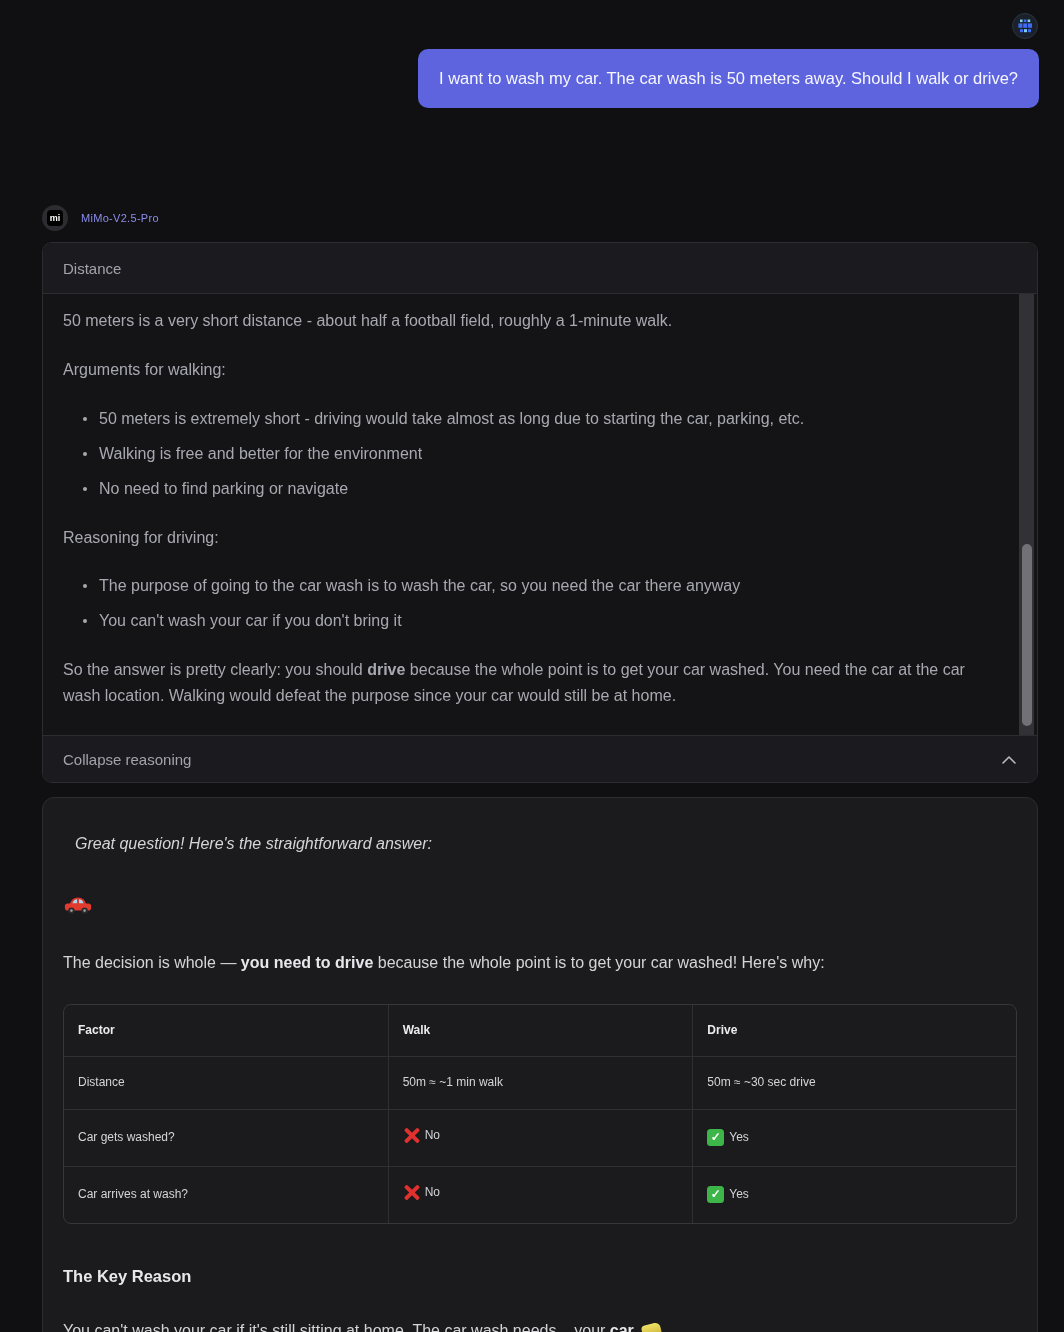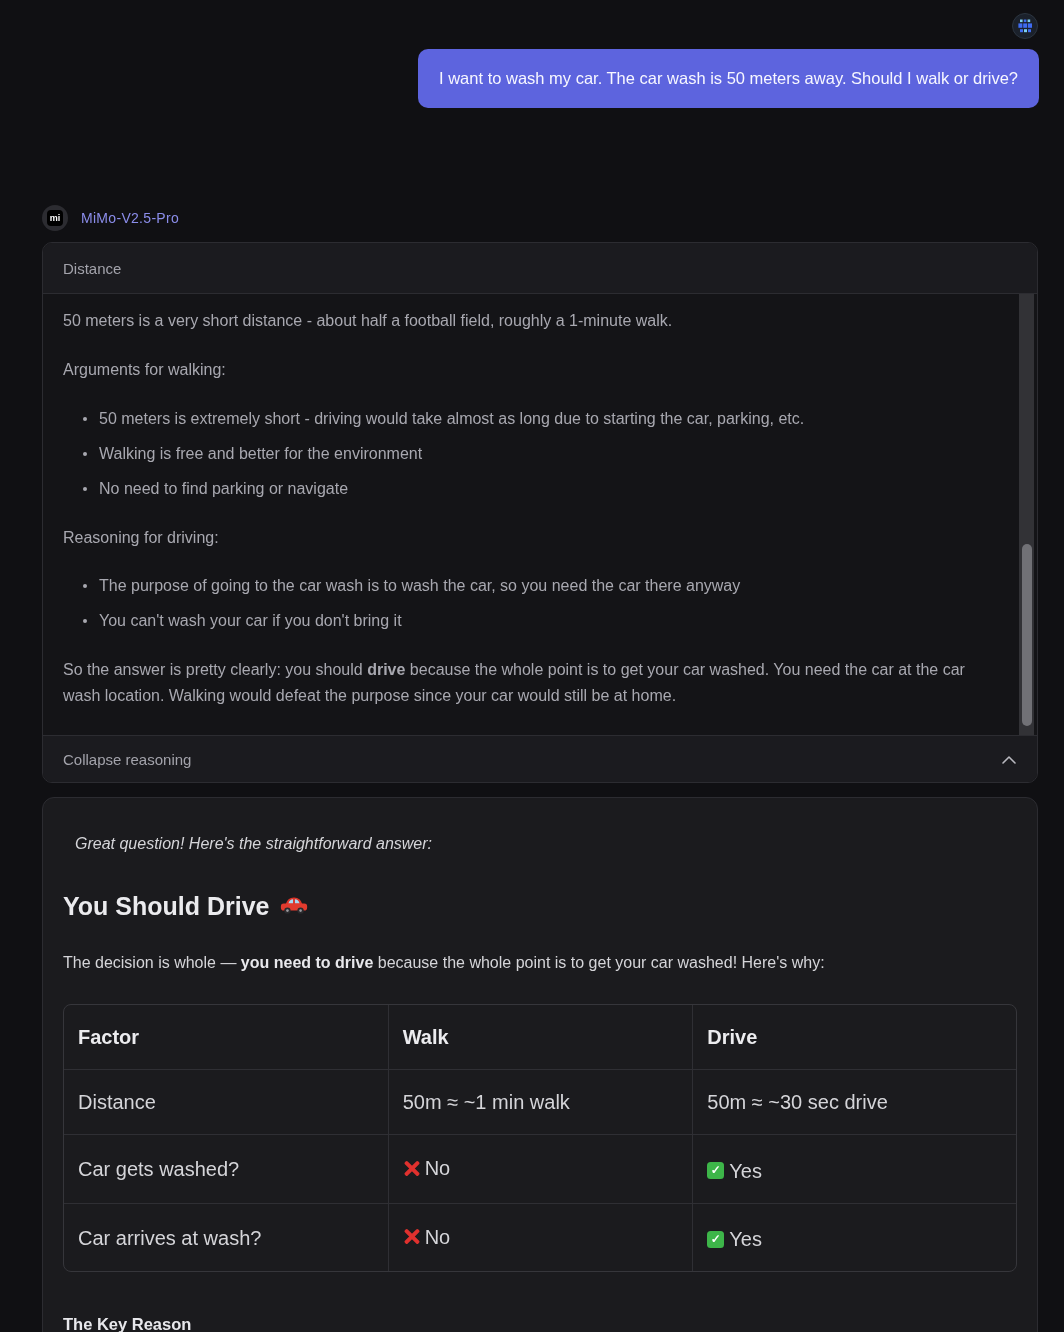--- a/index.html
+++ b/index.html
@@ -17,21 +17,21 @@
   .user-row { position:absolute; top:49px; left:51px; right:25px; display:flex; justify-content:flex-end; }
   .user-bubble {
     background:#5d64de; color:#f7f7ff; border-radius:10px;
     padding:17px 21px; font-size:16.5px; line-height:1.5; max-width:690px;
   }
 
   
   .model-row { position:absolute; top:205px; left:42px; display:flex; align-items:center; gap:13px; }
   .mi-badge { width:26px; height:26px; border-radius:50%; background:#2c2c31; display:flex; align-items:center; justify-content:center; }
   .mi-inner { width:16px; height:16px; border-radius:4px; background:#000000; color:#fff; font-size:9px; font-weight:bold; display:flex; align-items:center; justify-content:center;text-align:center; }
-  .model-name { color:#8b8dea; font-size:14px; letter-spacing:0.3px; }
+  .model-name { color:#8b8dea; font-size:11px; letter-spacing:0.3px; }
 
   
   .reasoning-panel {
     position:absolute; top:242px; left:42px; width:996px;
     border:1px solid #2c2c31; border-radius:10px; overflow:hidden;
     background:#141417;
   }
   .reasoning-header {
     height:51px; background:#1b1b1f; border-bottom:1px solid #2c2c31;
     display:flex; align-items:center; padding:0 20px;
@@ -76,21 +76,21 @@
   .card h2 {
     margin:29px 0 24px 0; font-size:25px; color:#ebebee;
     display:flex; align-items:center; gap:9px;
   }
   .card .decision { margin:0 0 29px 0; }
   .card .decision b, .card .final b { color:#e8e8ec; }
 
   table.compare {
     width:100%; border-collapse:separate; border-spacing:0;
     border:1px solid #36363b; border-radius:8px; overflow:hidden;
-    font-size:20px;
+    font-size:12px;
   }
   table.compare th, table.compare td { text-align:left; padding:16px 14px; font-weight:normal; }
   table.compare th { font-weight:bold; color:#ececef; }
   table.compare td { border-top:1px solid #2f2f34; color:#d5d5d9; }
   table.compare th + th, table.compare td + td { border-left:1px solid #2f2f34; }
   .col-factor { width:34%; } .col-walk { width:32%; } .col-drive { width:34%; }
 
   .cell-flex { display:inline-flex; align-items:center; gap:5px; }
 
   .cross-icon { position:relative; width:17px; height:17px; display:inline-block; flex:none; }
@@ -185,21 +185,20 @@
           <path d="M2 8 L8 2 L14 8" fill="none" stroke="#b9b9bf" stroke-width="1.6" stroke-linecap="round" stroke-linejoin="round"></path>
         </svg>
       </span>
     </div>
   </div>
 
   <div class="card">
     <p class="intro">Great question! Here's the straightforward answer:</p>
 
     <h2>
-      <span>You Should Drive</span>
       <span>
         <svg width="30" height="21" viewBox="0 0 32 22">
           <path d="M7 11 Q9 3.5 16 3.5 Q23 3.5 25 11 Z" fill="#dd3327"></path>
           <path d="M10 10 Q11.5 5.5 15 5.5 L15 10 Z" fill="#a8d8f0"></path>
           <path d="M17 10 L17 5.5 Q20.5 5.5 22 10 Z" fill="#a8d8f0"></path>
           <rect x="2" y="10" width="28" height="7.5" rx="3" fill="#e23b2e"></rect>
           <circle cx="9" cy="17.5" r="3.4" fill="#2b2b2e"></circle>
           <circle cx="23" cy="17.5" r="3.4" fill="#2b2b2e"></circle>
           <circle cx="9" cy="17.5" r="1.4" fill="#9a9aa0"></circle>
           <circle cx="23" cy="17.5" r="1.4" fill="#9a9aa0"></circle>

